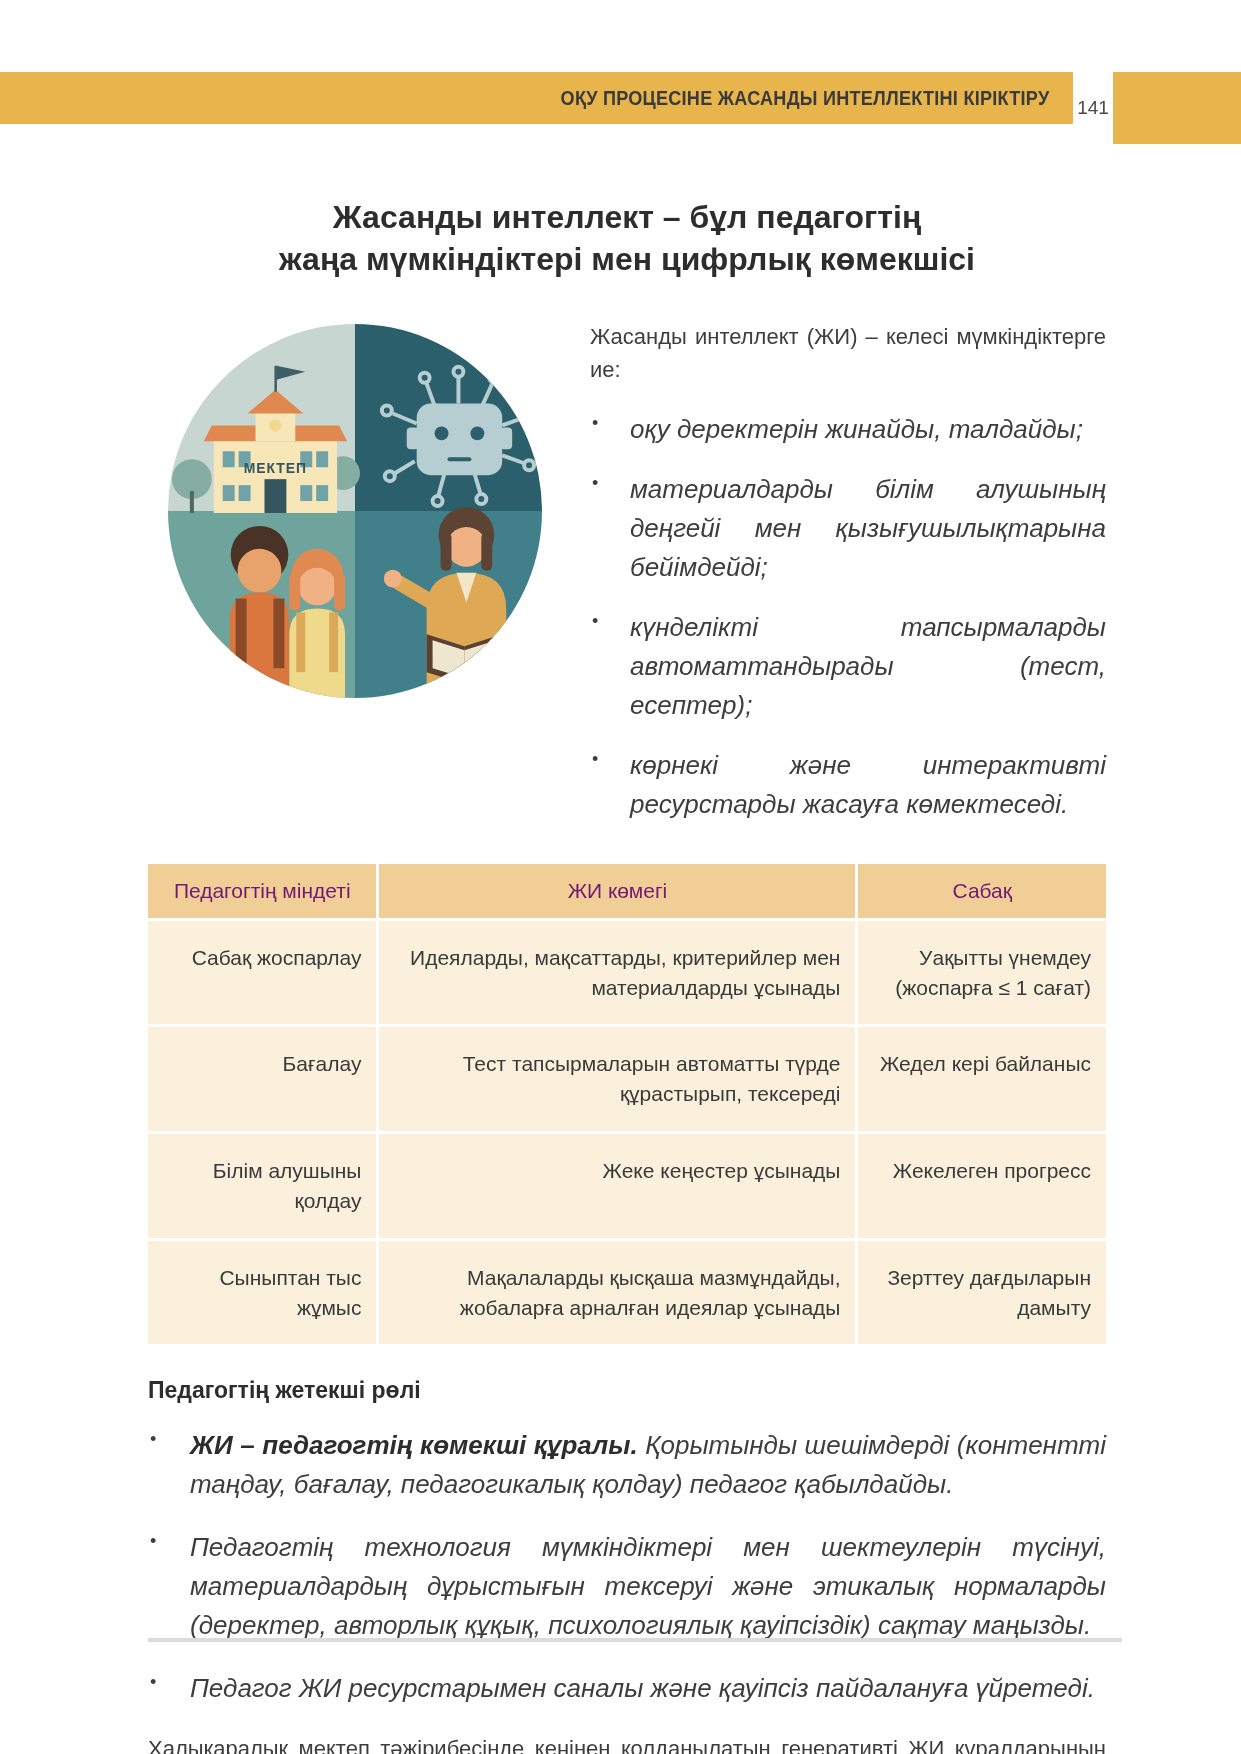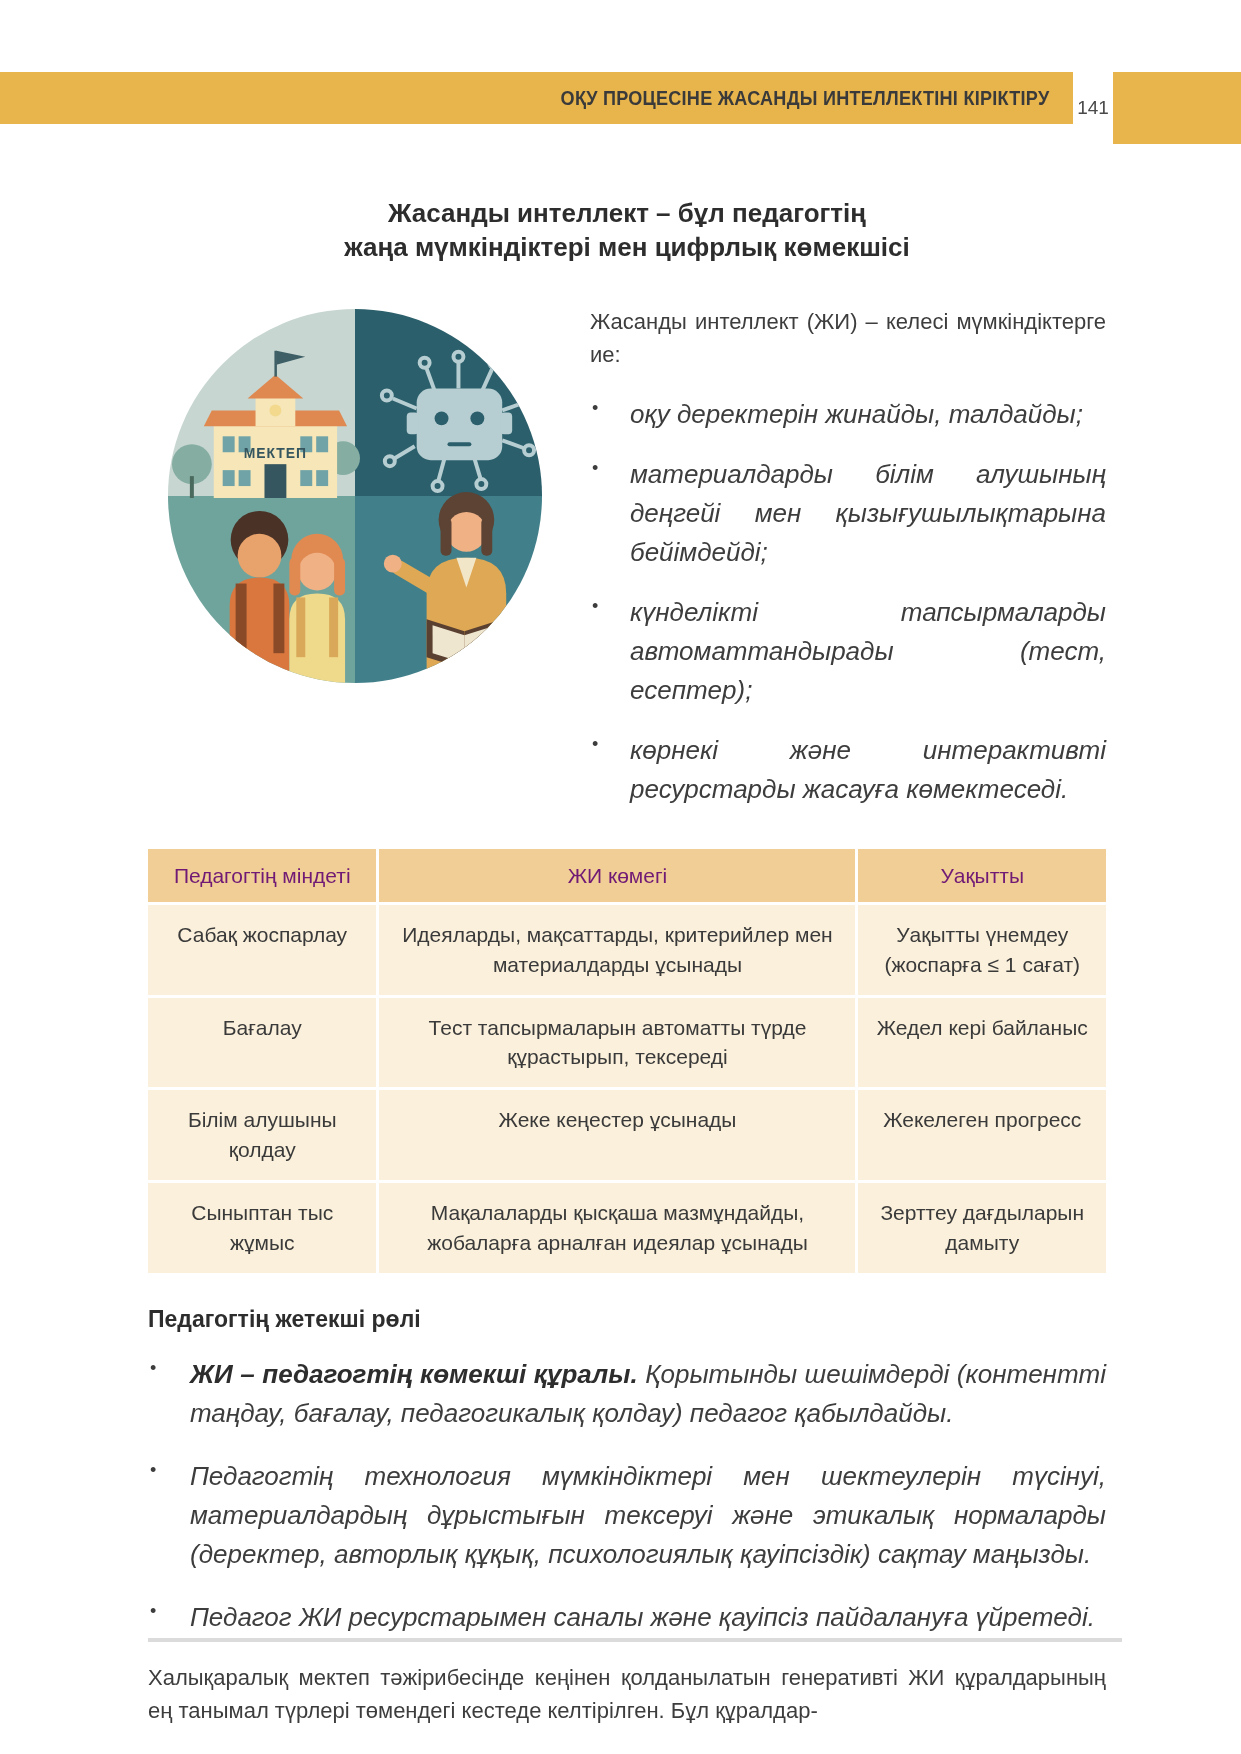--- a/index.html
+++ b/index.html
@@ -22,41 +22,41 @@
     position:absolute; top:72px; left:1073px; width:40px; height:72px;
     display:flex; align-items:center; justify-content:center;
     font-size:19px; color:#4a4a4a;text-align:right;
   }
   .top-right-block {
     position:absolute; top:72px; left:1113px; right:0; height:72px; background:#E8B54C;
   }
   
   .content { position:absolute; top:196px; left:148px; width:958px; }
   .doc-title {
-    text-align:center; font-size:26px; line-height:1.32; font-weight:700; color:#2d2d2d;
+    text-align:center; font-size:32px; line-height:1.32; font-weight:700; color:#2d2d2d;
   }
   
   .intro-row { display:flex; margin-top:26px; }
   .illus-col { width:420px; flex:none; padding-top:16px; }
   .intro-col { flex:1; padding-left:22px; padding-top:14px; }
   .lead { font-size:22px; line-height:1.5; text-align:justify; margin-bottom:24px; color:#3d3d3d; }
   .b-row { display:flex; margin-bottom:21px; }
   .b-dot { width:40px; flex:none; font-size:18px; line-height:1.55; color:#3d3d3d; padding-left:2px; }
   .b-text { flex:1; font-size:26px; line-height:1.5; text-align:justify; color:#3d3d3d;font-style:italic; }
   
   .section-h { font-size:23px; font-weight:700; color:#2d2d2d; }
   .tbl-h { margin-top:86px; }
   table.ai-table { width:100%; border-collapse:separate; border-spacing:3px; margin-top:16px; margin-left:-3px; width:calc(100% + 6px); }
   table.ai-table th {
     background:#F0CE95; font-size:21px; font-weight:400; color:#701a75;
     padding:12px 14px; text-align:center; vertical-align:middle; line-height:1.4;
   }
   table.ai-table td {
     background:#FBF0DB; font-size:21px; color:#3a3a3a;
-    padding:15px 15px; text-align:center; vertical-align:top; line-height:1.42;
+    padding:22px 15px; text-align:right; vertical-align:top; line-height:1.42;
   }
   .col-task { width:24%; } .col-help { width:50%; } .col-result { width:26%; }
   
   .role-h { margin-top:30px; }
   .role-list { margin-top:22px; }
   .role-list .b-row { margin-bottom:24px; }
   .role-list .b-dot { width:42px; }
   .bold-lead { font-weight:700; color:#2d2d2d; }
   
   .closing { margin-top:8px; font-size:22px; line-height:1.5; text-align:justify; color:#3d3d3d; }
@@ -210,21 +210,21 @@
         </div>
       </div>
     </div>
 
 
     <table class="ai-table">
       <thead>
         <tr>
           <th class="col-task">Педагогтің міндеті</th>
           <th class="col-help">ЖИ көмегі</th>
-          <th class="col-result">Уақытты</th>
+          <th class="col-result">Сабақ</th>
         </tr>
       </thead>
       <tbody>
         <tr>
           <td>Сабақ жоспарлау</td>
           <td>Идеяларды, мақсаттарды, критерийлер мен материалдарды ұсынады</td>
           <td>Уақытты үнемдеу (жоспарға ≤ 1 сағат)</td>
         </tr>
         <tr>
           <td>Бағалау</td>

